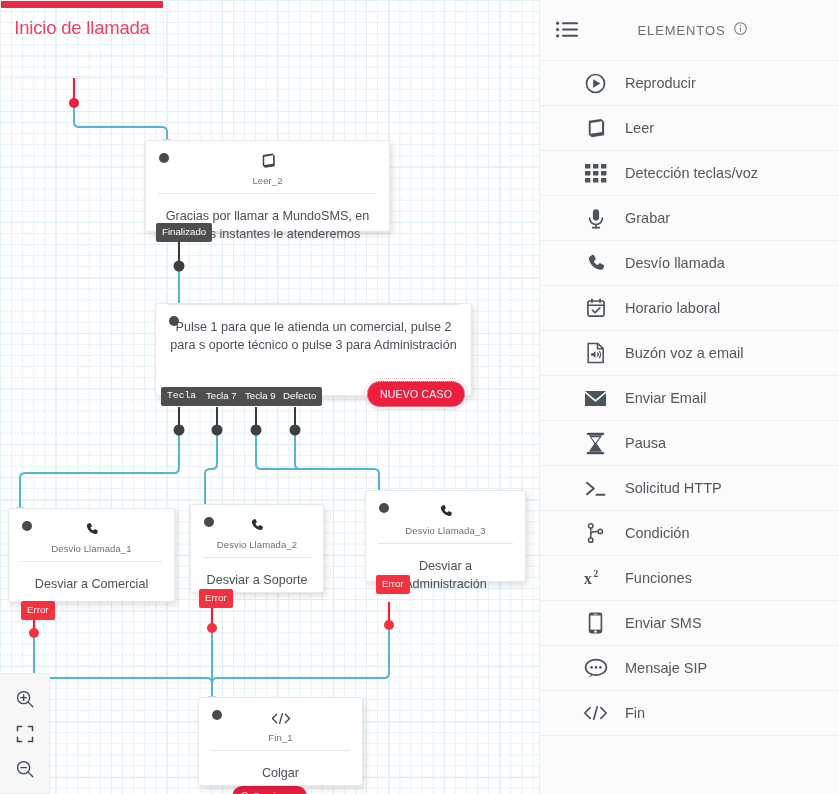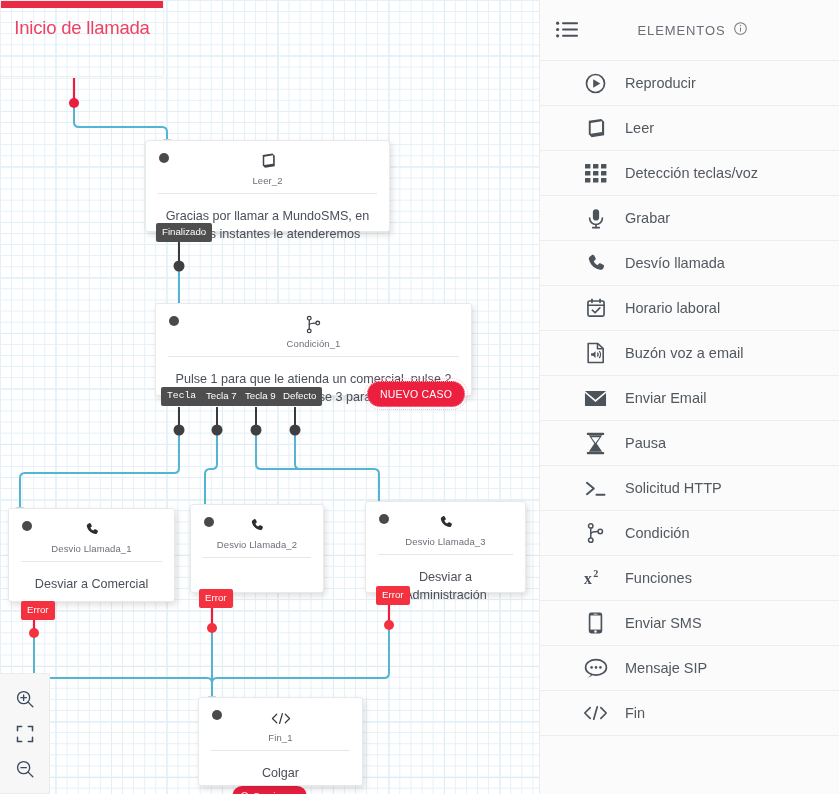--- a/index.html
+++ b/index.html
@@ -227,32 +227,20 @@
         </div>
         <div class="node-name">Leer_2</div>
       </div>
       <div class="node-sep"></div>
       <div class="node-body">Gracias por llamar a MundoSMS, en brev es instantes le atenderemos</div>
       <div class="tag" style="left:10px; bottom:-11px;">Finalizado</div>
     </div>
 
     <div class="node" id="node-cond1" style="left:155px; top:303px; width:317px; height:93px;">
       <span class="in-port"></span>
-      <div class="node-head">
-        <div class="node-icon">
-          <svg width="17" height="19" viewBox="0 0 24 26" fill="none" stroke="#3f3f46" stroke-width="1.8">
-            <circle cx="6" cy="4" r="2.6"></circle>
-            <circle cx="6" cy="22" r="2.6"></circle>
-            <circle cx="18" cy="11" r="2.6"></circle>
-            <path d="M6 6.7 L6 19.4"></path>
-            <path d="M6 14 C6 12 10 11 15.4 11"></path>
-          </svg>
-        </div>
-        <div class="node-name">Condición_1</div>
-      </div>
       <div class="node-sep"></div>
       <div class="node-body">Pulse 1 para que le atienda un comercial, pulse 2 para s oporte técnico o pulse 3 para Administración</div>
       <div class="tag" style="left:5px;  bottom:-11px;font-family:Liberation Mono, monospace;">Tecla 1</div>
       <div class="tag" style="left:44px; bottom:-11px;">Tecla 7</div>
       <div class="tag" style="left:83px; bottom:-11px;">Tecla 9</div>
       <div class="tag" style="left:121px;bottom:-11px;">Defecto</div>
       <div class="btn-nuevo-caso" style="right:6px; bottom:-12px;text-align:center;">NUEVO CASO</div>
     </div>
 
     <div class="node" style="left:8px; top:508px; width:167px; height:94px;">
@@ -274,24 +262,25 @@
       <span class="in-port"></span>
       <div class="node-head">
         <div class="node-icon">
           <svg width="16" height="16" viewBox="0 0 24 24" fill="#2c2c33">
             <path d="M7.6 3.2c.9-.5 1.9-.2 2.4.7l1.5 2.7c.5.9.2 2-.7 2.5l-1.2.7c.6 2.1 2.3 3.9 4.4 4.6l.7-1.2c.5-.9 1.6-1.2 2.5-.7l2.7 1.5c.9.5 1.2 1.5.7 2.4l-1 1.8c-.6 1-1.8 1.5-2.9 1.2C10.3 18.4 5.6 13.7 4.3 7.9c-.3-1.1.2-2.3 1.2-2.9z"></path>
           </svg>
         </div>
         <div class="node-name">Desvio Llamada_2</div>
       </div>
       <div class="node-sep"></div>
+      <div class="node-body">Desviar a Soporte</div>
       <div class="tag tag-error" style="left:8px; bottom:-16px;">Error</div>
     </div>
 
-    <div class="node" style="left:365px; top:501px; width:161px; height:92px;">
+    <div class="node" style="left:365px; top:490px; width:161px; height:92px;">
       <span class="in-port"></span>
       <div class="node-head">
         <div class="node-icon">
           <svg width="16" height="16" viewBox="0 0 24 24" fill="#2c2c33">
             <path d="M7.6 3.2c.9-.5 1.9-.2 2.4.7l1.5 2.7c.5.9.2 2-.7 2.5l-1.2.7c.6 2.1 2.3 3.9 4.4 4.6l.7-1.2c.5-.9 1.6-1.2 2.5-.7l2.7 1.5c.9.5 1.2 1.5.7 2.4l-1 1.8c-.6 1-1.8 1.5-2.9 1.2C10.3 18.4 5.6 13.7 4.3 7.9c-.3-1.1.2-2.3 1.2-2.9z"></path>
           </svg>
         </div>
         <div class="node-name">Desvio Llamada_3</div>
       </div>
       <div class="node-sep"></div>

